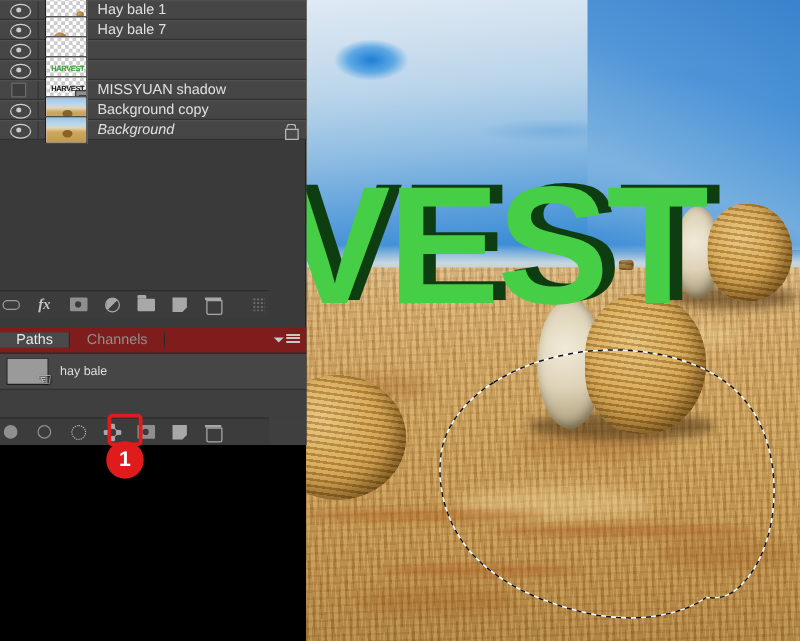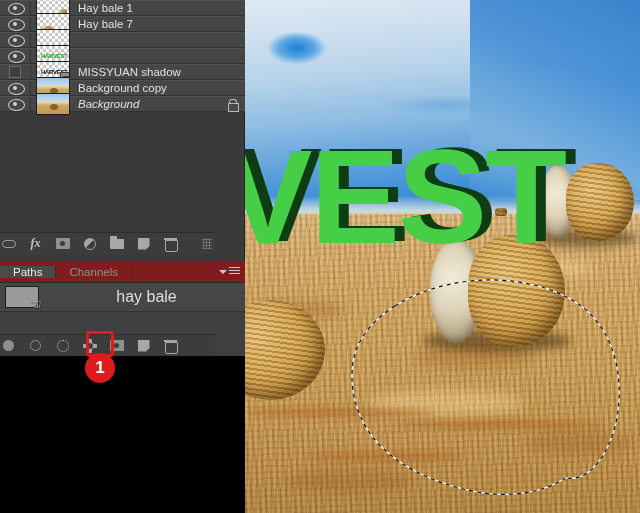--- a/index.html
+++ b/index.html
@@ -335,21 +335,21 @@
     width: 34px; height: 22px; margin-left: 5px;
     background: #9a9a9a; border: 1px solid #1d1d1d; position: relative;
   }
   .hand-cursor {
     position: absolute; right: -4px; bottom: -4px;
     width: 13px; height: 14px; color: #fff; font-size: 14px; line-height: 1;
     font-family: "DejaVu Sans", sans-serif;
     text-shadow: 0 0 1px #000, 1px 1px 1px #000;
   }
   .path-name {
-    flex: 1; font-size: 16px; color: #dedede; padding-left: 9px; text-align: center;
+    flex: 1; font-size: 10px; color: #dedede; padding-left: 9px;
   }
   .paths-empty { height: 22px; background: #3f3f3f; }
 
   
   .anno-box {
     position: absolute; border: 3px solid #e01b1b; border-radius: 4px;
     pointer-events: none;
   }
   .anno-badge {
     position: absolute; width: 30px; height: 30px; border-radius: 50%;

